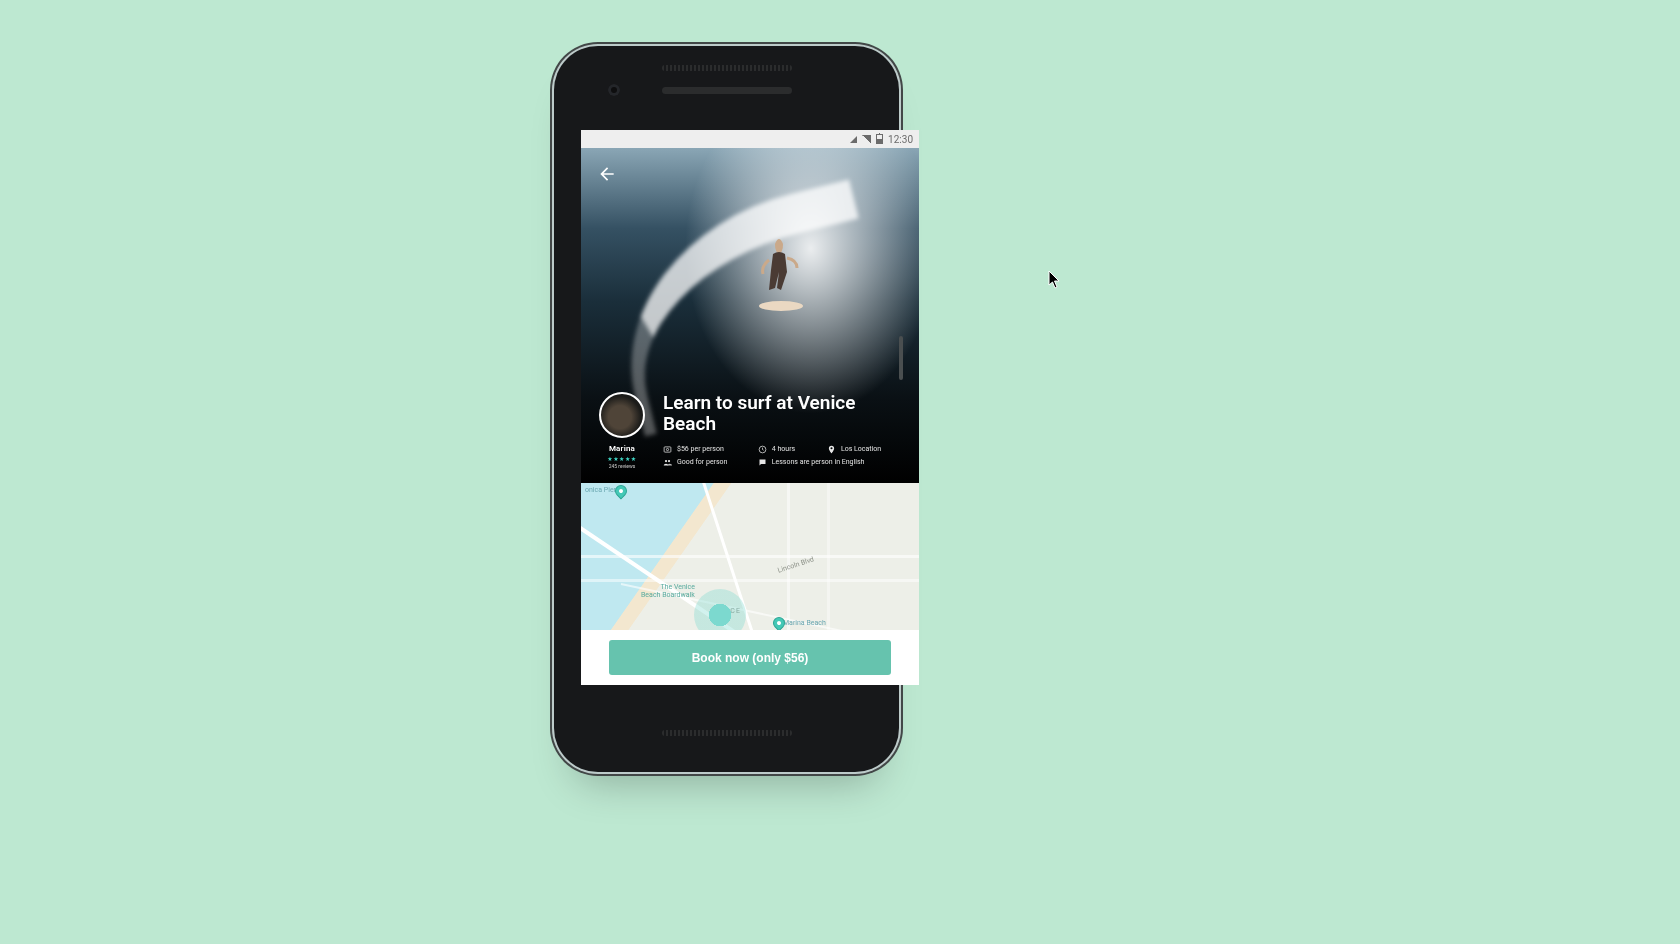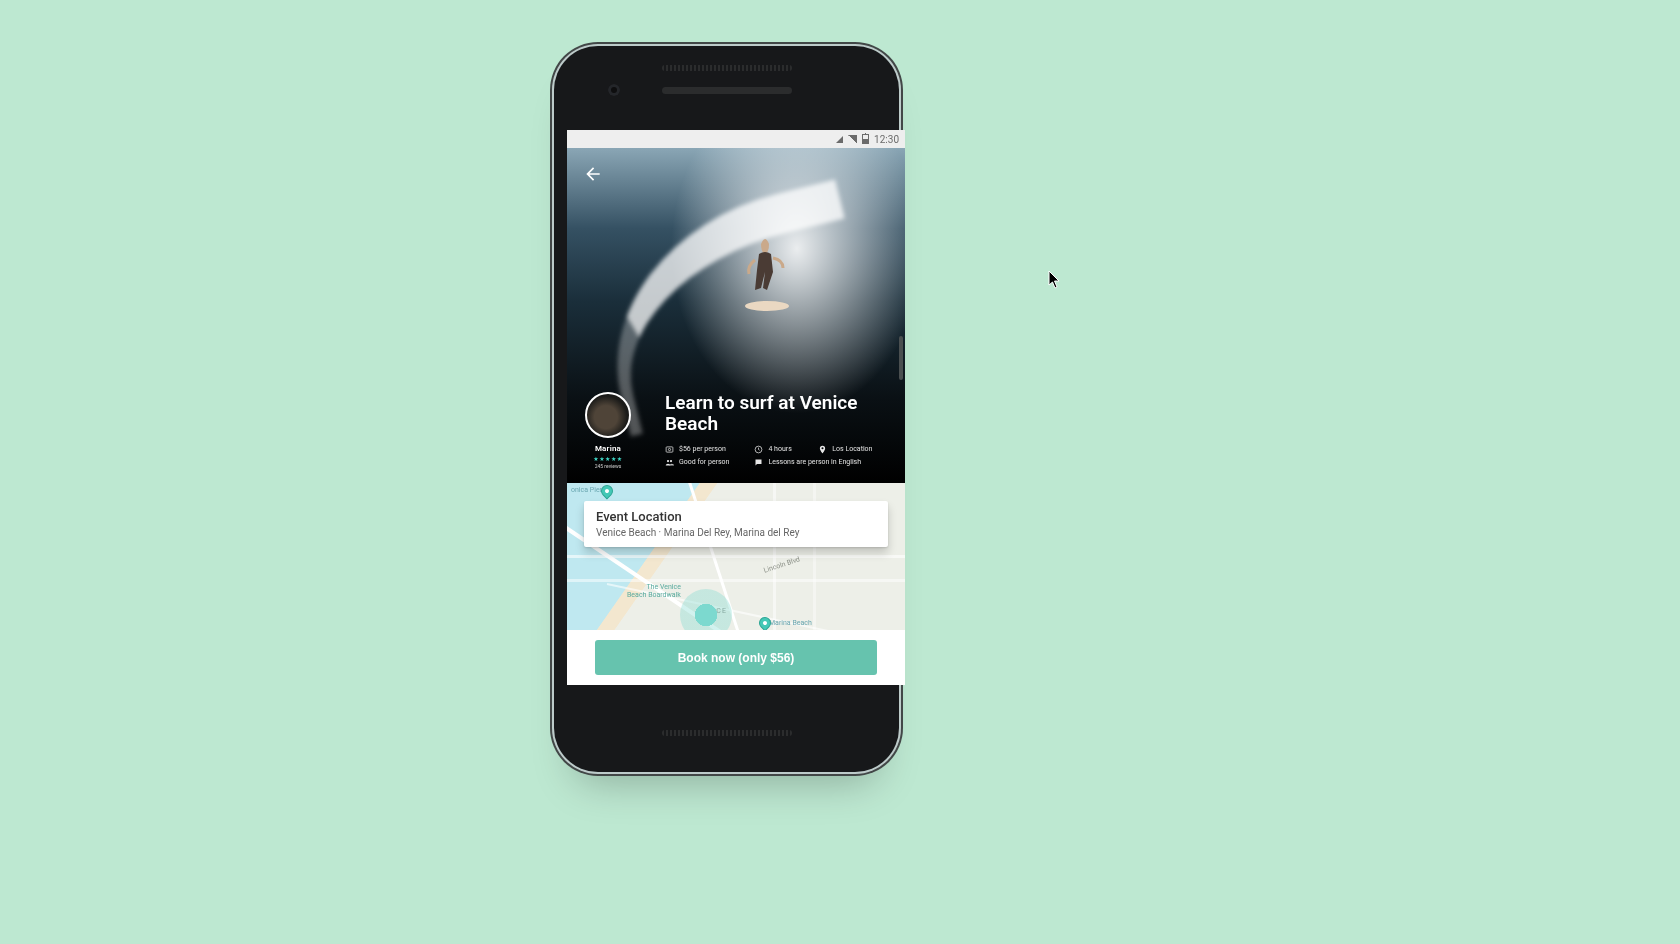--- a/index.html
+++ b/index.html
@@ -58,21 +58,21 @@
     width:130px; height:6px; border-radius:3px;
     background: repeating-linear-gradient(90deg,#2b2c2d 0 2px,#17181a 2px 4px);
   }
   .home-bar {
     position:absolute; bottom:36px; left:50%; transform:translateX(-50%);
     width:130px; height:6px; border-radius:3px;
     background: repeating-linear-gradient(90deg,#2b2c2d 0 2px,#17181a 2px 4px);
   }
   .screen {
     position:absolute;
-    top: 84px; left: 13px;
+    top: 84px; left: 27px;
     width: 338px; height: 555px;
     background:#fde047;
     overflow:hidden;
   }
   
   .statusbar {
     height: 18px;
     background:#eeeeee;
     display:flex;
     justify-content:flex-end;
@@ -137,21 +137,21 @@
   }
   .avatar {
     width:46px;height:46px;border-radius:50%;
     background: radial-gradient(circle at 45% 55%, #4f4438 0 35%, #1b1b19 65%);
     border:2px solid #fff;
     margin-bottom:6px;
   }
   .host-name {font-size:8px;font-weight:600;letter-spacing:.2px;}
   .stars {font-size:6px;color:#3fd5c5;letter-spacing:.5px;margin-top:2px;}
   .reviews {font-size:5px;color:#cfcfcf;margin-top:1px;white-space:nowrap;}
-  .title-block {flex:1 1 auto;margin-left:16px;}
+  .title-block {flex:1 1 auto;}
   .title {
     font-size:19px;
     font-weight:600;
     line-height:1.12;
     margin-bottom:10px;
   }
   .meta {
     display:grid;
     grid-template-columns: auto auto auto;
     gap:4px 12px;
@@ -320,24 +320,20 @@
       <span class="map-label" style="top:100px;left:60px;color:#58aa9e;text-align:right;white-space:pre;">The Venice
 Beach Boardwalk</span>
       <span class="map-label" style="top:124px;left:130px;letter-spacing:1px;">VENICE</span>
       <span class="map-label" style="top:136px;left:202px;color:#6aa7b1">Marina Beach</span>
       <span class="map-label" style="top:78px;left:196px;transform:rotate(-18deg);">Lincoln Blvd</span>
 
       <span class="pin" style="top:2px;left:34px;"></span>
       <span class="pin" style="top:134px;left:192px;"></span>
       <div class="marker"></div>
 
-      <div class="loc-card">
-        <div class="loc-title">Event Location</div>
-        <div class="loc-addr">Venice Beach · Marina Del Rey, Marina del Rey</div>
-      </div>
     </div>
 
     <div class="cta-area">
       <button class="cta">Book now (only $56)</button>
     </div>
 
   </div>
 
   <div class="home-bar"></div>
 </div>

